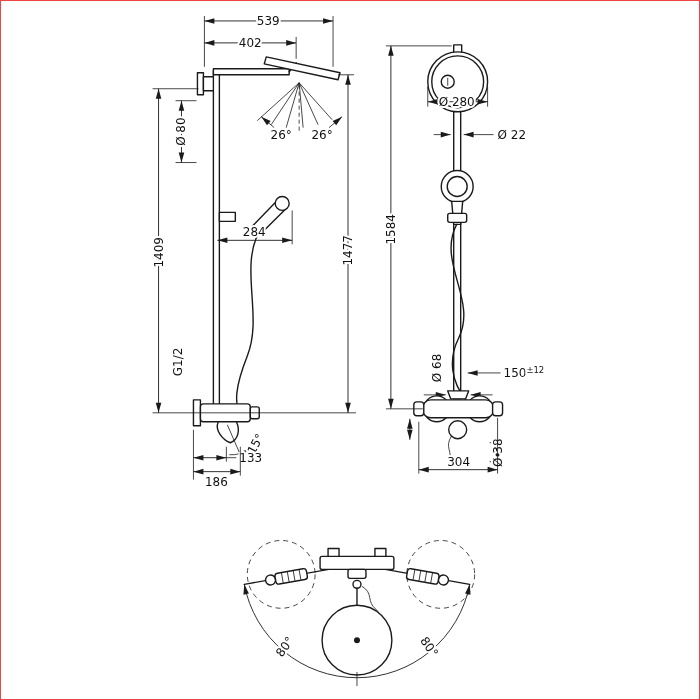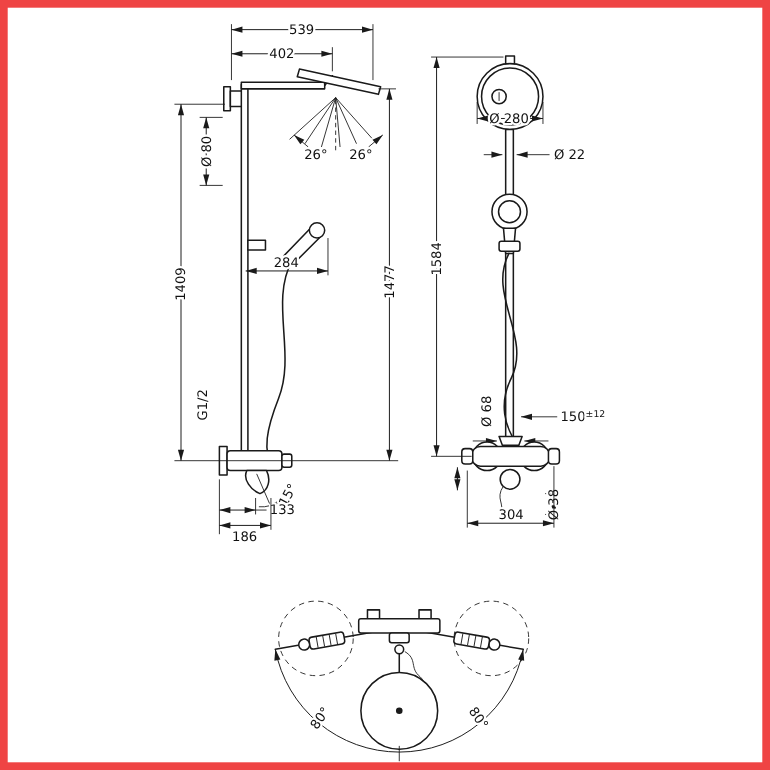--- a/index.html
+++ b/index.html
@@ -1,16 +1,16 @@
 <!DOCTYPE html>
 <html><head>
 <meta charset="utf-8">
 <style>
   html,body{margin:0;padding:0;background:#fff;}
-  .page{width:700px;height:700px;box-sizing:border-box;border:7px solid #ef4444;background:#fff;overflow:hidden;}
+  .page{width:700px;height:700px;box-sizing:border-box;border:1px solid #ef4444;background:#fff;overflow:hidden;}
   svg{display:block;}
   .obj{stroke:#1a1a1a;stroke-width:1.4;fill:none;stroke-linejoin:round;stroke-linecap:round;}
   .objf{stroke:#1a1a1a;stroke-width:1.4;fill:#fff;stroke-linejoin:round;}
   .dim{stroke:#1a1a1a;stroke-width:0.9;fill:none;}
   .thin{stroke:#1a1a1a;stroke-width:0.8;fill:none;}
   .dash{stroke-dasharray:5 4;}
   .dashs{stroke-dasharray:4 3;}
   .lbl{font-family:"DejaVu Sans",sans-serif;font-size:12px;fill:#111;
        paint-order:stroke fill;stroke:#fff;stroke-width:4px;stroke-linejoin:round;}
   .sup{font-size:8.5px;}

